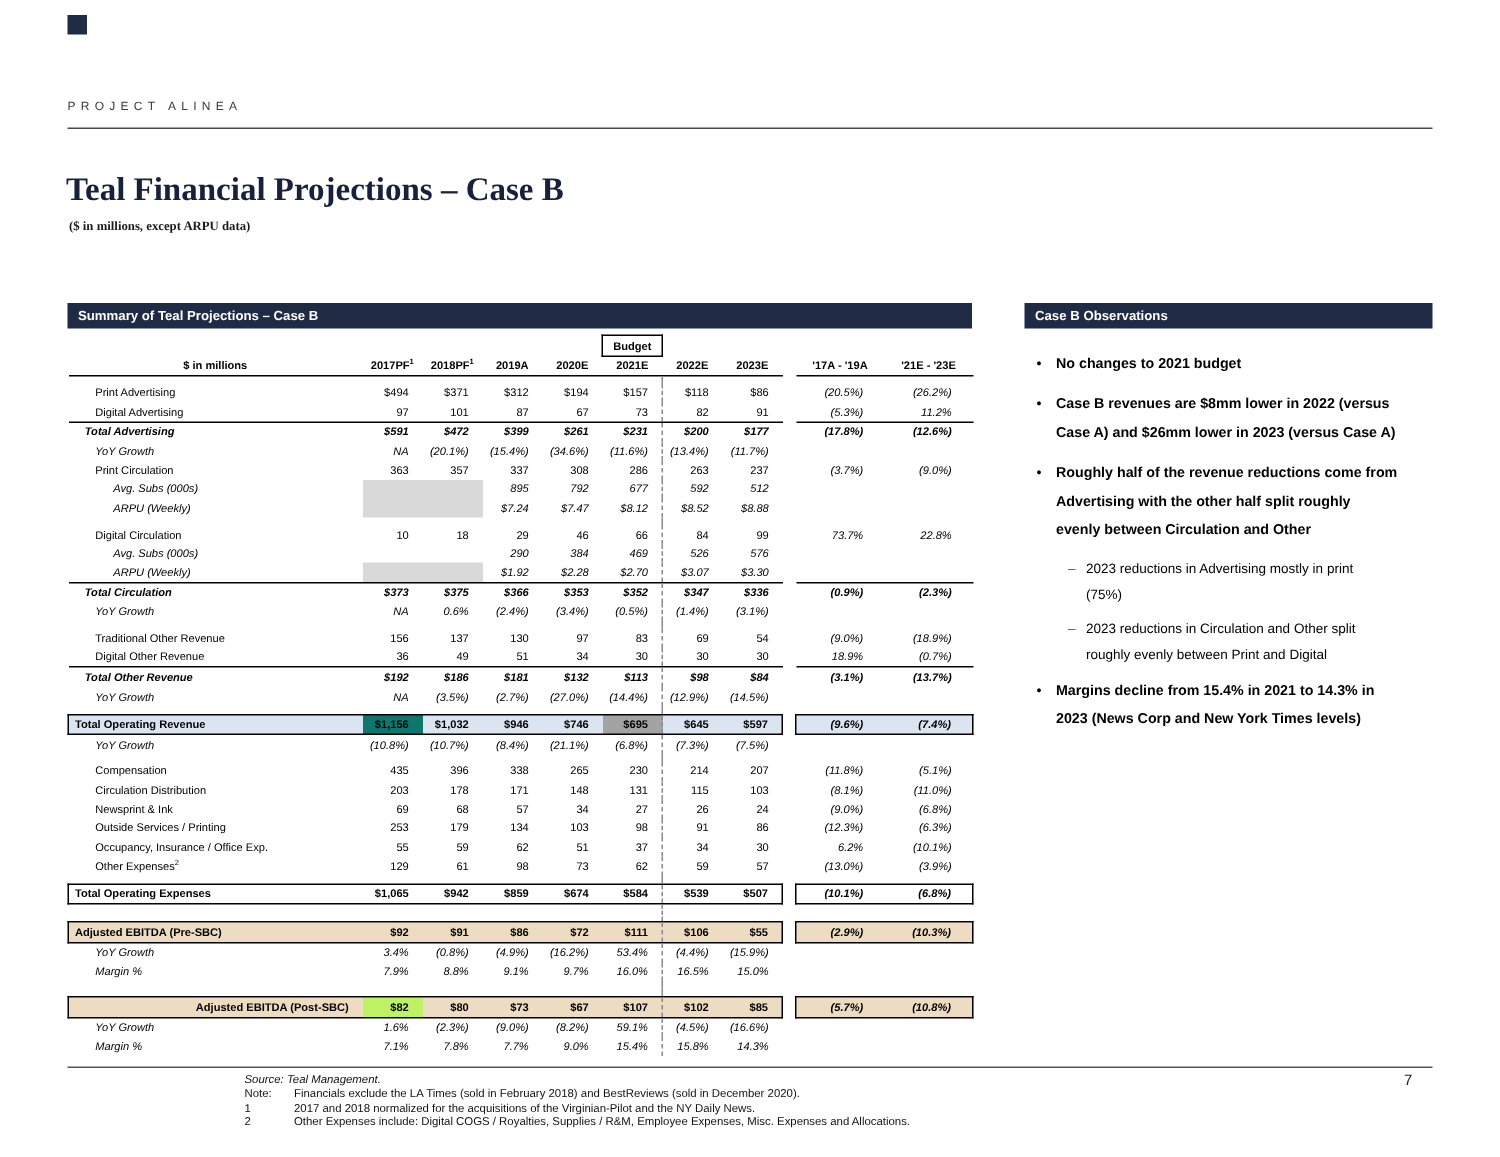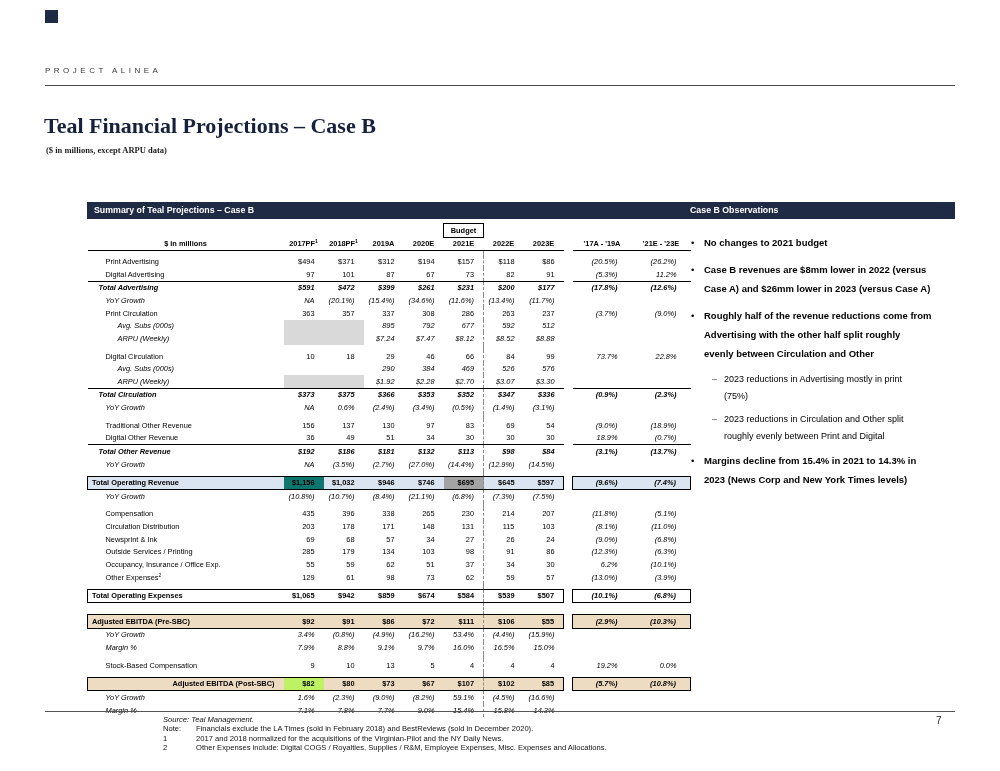--- a/index.html
+++ b/index.html
@@ -10,21 +10,21 @@
   }
   .logo{position:absolute;left:45px;top:10px;width:13px;height:13px;background:#1f2a44;}
   .brand{position:absolute;left:45px;top:66px;font-size:8px;letter-spacing:3.5px;color:#3a3a3a;}
   .top-rule{position:absolute;left:45px;top:85px;width:910px;border-top:1.3px solid #4a4a4a;}
   .title{position:absolute;left:44px;top:113px;margin:0;font-family:"Liberation Serif","DejaVu Serif",serif;
          font-size:22px;font-weight:bold;color:#17213c;}
   .subtitle{position:absolute;left:46px;top:145px;font-family:"Liberation Serif","DejaVu Serif",serif;
          font-size:8.5px;font-weight:bold;color:#1c1c1c;}
 
   .panel{position:absolute;}
-  .panel-main{left:45px;top:202px;width:603px;margin-left:42px;}
+  .panel-main{left:45px;top:202px;width:603px;}
   .panel-obs{left:683px;top:202px;width:272px;}
   .panel-hd{background:#1f2a44;color:#fff;font-size:8.8px;font-weight:bold;padding:3px 7px 4px 7px;}
 
   table.fin{border-collapse:collapse;table-layout:fixed;width:603px;margin-top:4px;}
   .fin th,.fin td{font-size:7.4px;line-height:1.3;vertical-align:bottom;white-space:nowrap;overflow:visible;}
   .fin td{padding:1.5px 9px 1.5px 2px;text-align:right;font-weight:normal;}
   .fin th{padding:1px 1px;text-align:center;font-weight:bold;}
   .fin sup{font-size:5px;line-height:0;}
   .fin .u{border-bottom:1px solid #000;}
   .fin th.budget{border:1px solid #000;height:11px;}
@@ -410,21 +410,21 @@
           <td>34</td>
           <td class="dashr">27</td>
           <td>26</td>
           <td>24</td>
           <td class="sp"></td>
           <td class="c i">(9.0%)</td>
           <td class="c i">(6.8%)</td>
         </tr>
         <tr>
           <td class="lbl ind1">Outside Services / Printing</td>
-          <td>285</td>
+          <td>253</td>
           <td>179</td>
           <td>134</td>
           <td>103</td>
           <td class="dashr">98</td>
           <td>91</td>
           <td>86</td>
           <td class="sp"></td>
           <td class="c i">(12.3%)</td>
           <td class="c i">(6.3%)</td>
         </tr>
@@ -513,33 +513,20 @@
           <td class="i">16.5%</td>
           <td class="i">15.0%</td>
           <td class="sp"></td>
           <td class="c i"></td>
           <td class="c i"></td>
         </tr>
         <tr class="gap">
           <td colspan="5"></td>
           <td class="dashr"></td>
           <td colspan="5"></td>
-        </tr>
-        <tr>
-          <td class="lbl ind1">Stock-Based Compensation</td>
-          <td>9</td>
-          <td>10</td>
-          <td>13</td>
-          <td>5</td>
-          <td class="dashr">4</td>
-          <td>4</td>
-          <td>4</td>
-          <td class="sp"></td>
-          <td class="c i">19.2%</td>
-          <td class="c i">0.0%</td>
         </tr>
         <tr class="gap">
           <td colspan="5"></td>
           <td class="dashr"></td>
           <td colspan="5"></td>
         </tr>
         <tr class="boxed">
           <td class="lbl b seg seg-first" style="background: rgb(238, 220, 194); text-align: right;">Adjusted EBITDA (Post-SBC)</td>
           <td class="b seg" style="background: #bef264;">$82</td>
           <td class="b seg" style="background: rgb(238, 220, 194);">$80</td>

